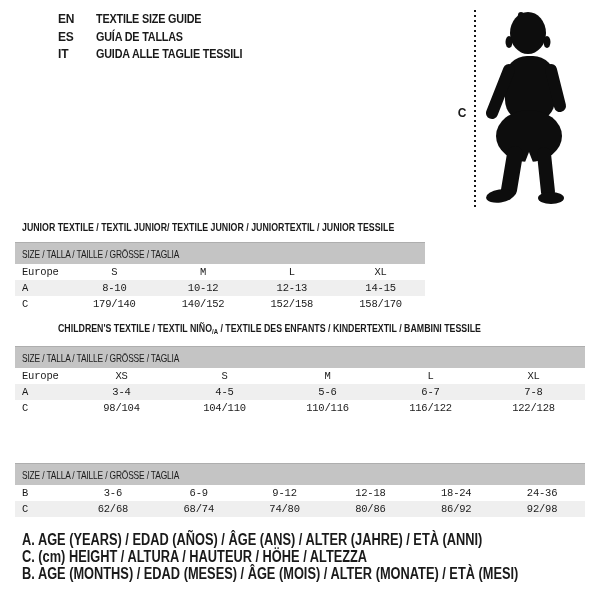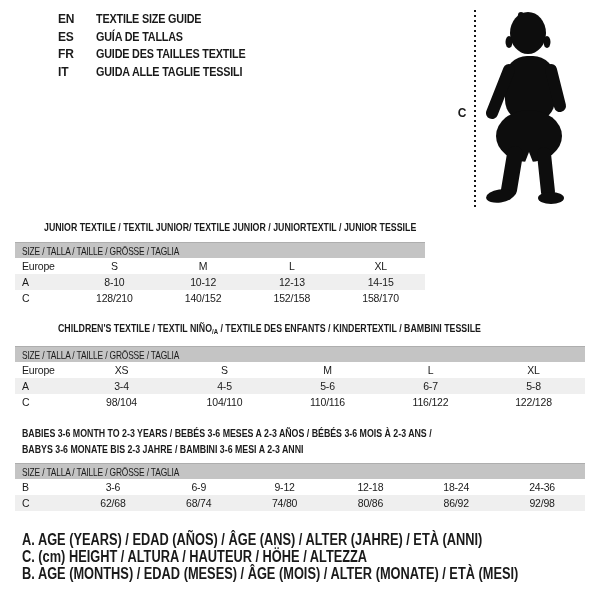--- a/index.html
+++ b/index.html
@@ -25,47 +25,43 @@
     background:repeating-linear-gradient(to bottom,#151515 0 2px,transparent 2px 5px);}
   .height-marker{left:453px;top:106px;width:18px;text-align:center;font-weight:700;font-size:12px;}
   .baby-svg{left:483px;top:6px;width:112px;height:202px;}
 
   
   .sec-title{left:22px;font-size:11px;font-weight:700;line-height:16px;}
   .sub{font-size:7.5px;vertical-align:-2px;}
 
   
   .tbl{left:15px;font-size:10.5px;letter-spacing:-0.2px;}
-  .tbl .bar{height:16px;background:#c4c4c4;display:flex;align-items:center;padding-left:7px;box-sizing:border-box;border-top:1px solid #aeaeae;}
+  .tbl .bar{height:22px;background:#c4c4c4;display:flex;align-items:center;padding-left:7px;box-sizing:border-box;border-top:1px solid #aeaeae;}
   .tbl .bar .cond{font-size:10.5px;}
-  .row{display:flex;height:16px;align-items:center;}
+  .row{display:flex;height:16px;align-items:center;font-family:Liberation Mono, monospace;}
   .row.alt{background:#efefef;}
   .c0{width:55px;flex:0 0 55px;padding-left:7px;box-sizing:border-box;}
   .cv{flex:1;text-align:center;}
 
   
   .legend{left:22px;top:531px;font-size:16px;font-weight:700;line-height:17px;}
 </style>
 </head>
 <body style="background: rgb(255, 255, 255); color: rgb(26, 26, 26);">
 
 <div style="width:600px;height:600px;position:relative;">
 
   <div class="abs lang-block">
     <div class="lang-line">
       <span class="lang-code">EN</span>
       <span class="cond90">TEXTILE SIZE GUIDE</span>
     </div>
     <div class="lang-line">
       <span class="lang-code">ES</span>
       <span class="cond90">GUÍA DE TALLAS</span>
-    </div>
-    <div class="lang-line">
-      <span class="lang-code">FR</span>
-      <span class="cond90">GUIDE DES TAILLES TEXTILE</span>
     </div>
     <div class="lang-line">
       <span class="lang-code">IT</span>
       <span class="cond90">GUIDA ALLE TAGLIE TESSILI</span>
     </div>
   </div>
 
   <div class="abs measure-line"></div>
   <div class="abs height-marker">C</div>
   <svg class="abs baby-svg" viewBox="0 0 112 202" xmlns="http://www.w3.org/2000/svg">
@@ -79,21 +75,21 @@
       <line x1="68" y1="64" x2="77" y2="100" stroke-width="12" stroke-linecap="round"></line>
       <ellipse cx="46" cy="130" rx="33" ry="26" stroke="none"></ellipse>
       <line x1="32" y1="148" x2="26" y2="184" stroke-width="16" stroke-linecap="round"></line>
       <line x1="61" y1="148" x2="65" y2="186" stroke-width="14" stroke-linecap="round"></line>
       <ellipse cx="17" cy="190" rx="14" ry="6.5" transform="rotate(-8 17 190)" stroke="none"></ellipse>
       <ellipse cx="68" cy="192" rx="13" ry="6" stroke="none"></ellipse>
       <polygon points="39,164 53,164 46,146" fill="#ffffff" stroke="none"></polygon>
     </g>
   </svg>
 
-  <div class="abs sec-title" style="top:219px;margin-left:22px;">
+  <div class="abs sec-title" style="top:219px;">
     <span class="cond">JUNIOR TEXTILE / TEXTIL JUNIOR/ TEXTILE JUNIOR / JUNIORTEXTIL / JUNIOR TESSILE</span>
   </div>
   <div class="abs tbl" style="top:242px;width:410px;">
     <div class="bar" style="background: rgb(196, 196, 196);">
       <span class="cond">SIZE / TALLA / TAILLE / GRÖSSE / TAGLIA</span>
     </div>
     <div class="row">
       <span class="c0">Europe</span>
       <span class="cv">S</span>
       <span class="cv">M</span>
@@ -102,21 +98,21 @@
     </div>
     <div class="row alt" style="background: rgb(239, 239, 239);">
       <span class="c0">A</span>
       <span class="cv">8-10</span>
       <span class="cv">10-12</span>
       <span class="cv">12-13</span>
       <span class="cv">14-15</span>
     </div>
     <div class="row">
       <span class="c0">C</span>
-      <span class="cv">128/210</span>
+      <span class="cv">179/140</span>
       <span class="cv">140/152</span>
       <span class="cv">152/158</span>
       <span class="cv">158/170</span>
     </div>
   </div>
 
   <div class="abs sec-title" style="top:320px;margin-left:36px;">
     <span class="cond"><span>CHILDREN'S TEXTILE / TEXTIL NIÑO</span><span class="sub">/A</span><span> / TEXTILE DES ENFANTS / KINDERTEXTIL / BAMBINI TESSILE</span></span>
   </div>
   <div class="abs tbl" style="top:346px;width:570px;">
@@ -130,36 +126,32 @@
       <span class="cv">M</span>
       <span class="cv">L</span>
       <span class="cv">XL</span>
     </div>
     <div class="row alt" style="background: rgb(239, 239, 239);">
       <span class="c0">A</span>
       <span class="cv">3-4</span>
       <span class="cv">4-5</span>
       <span class="cv">5-6</span>
       <span class="cv">6-7</span>
-      <span class="cv">5-8</span>
+      <span class="cv">7-8</span>
     </div>
     <div class="row">
       <span class="c0">C</span>
       <span class="cv">98/104</span>
       <span class="cv">104/110</span>
       <span class="cv">110/116</span>
       <span class="cv">116/122</span>
       <span class="cv">122/128</span>
     </div>
   </div>
 
-  <div class="abs sec-title" style="top:425px;">
-    <div><span class="cond">BABIES 3-6 MONTH TO 2-3 YEARS / BEBÉS 3-6 MESES A 2-3 AÑOS / BÉBÉS 3-6 MOIS À 2-3 ANS /</span></div>
-    <div><span class="cond">BABYS 3-6 MONATE BIS 2-3 JAHRE / BAMBINI 3-6 MESI A 2-3 ANNI</span></div>
-  </div>
   <div class="abs tbl" style="top:463px;width:570px;">
     <div class="bar" style="background: rgb(196, 196, 196);">
       <span class="cond">SIZE / TALLA / TAILLE / GRÖSSE / TAGLIA</span>
     </div>
     <div class="row">
       <span class="c0">B</span>
       <span class="cv">3-6</span>
       <span class="cv">6-9</span>
       <span class="cv">9-12</span>
       <span class="cv">12-18</span>

